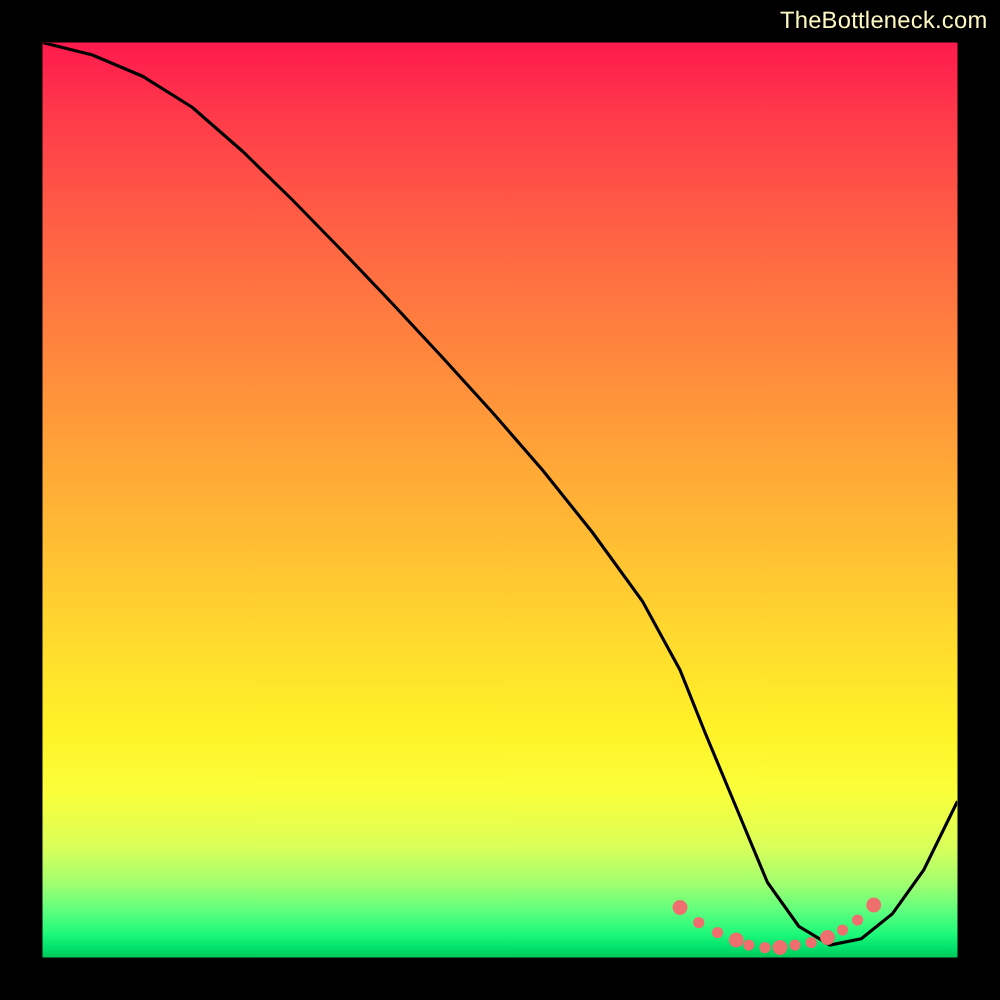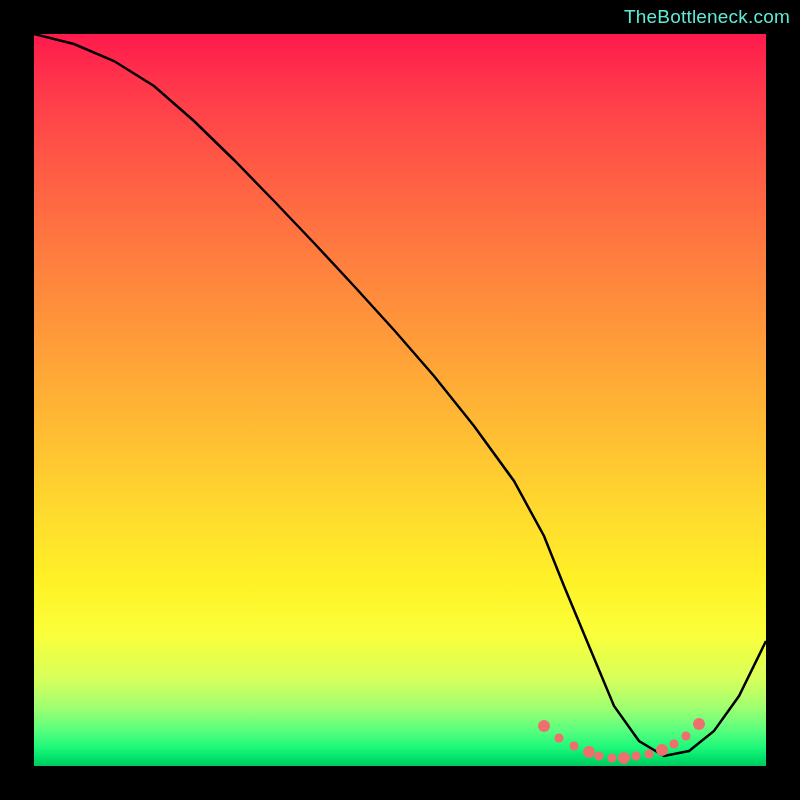--- a/index.html
+++ b/index.html
@@ -43,21 +43,21 @@
       #5cff7e 95%,
       #1cf879 97.5%,
       #00e06a 99%,
       #00c85a 100%
     );
   }
   .watermark {
     position: absolute;
     top: 6px;
     right: 10px;
-    color: #5eead4;
+    color: #fef9c3;
     font-size: 19px;
     font-weight: 500;
     letter-spacing: 0.2px;
   }
   svg.curve {
     position: absolute;
     left: 0;
     top: 0;
     width: 732px;
     height: 732px;

